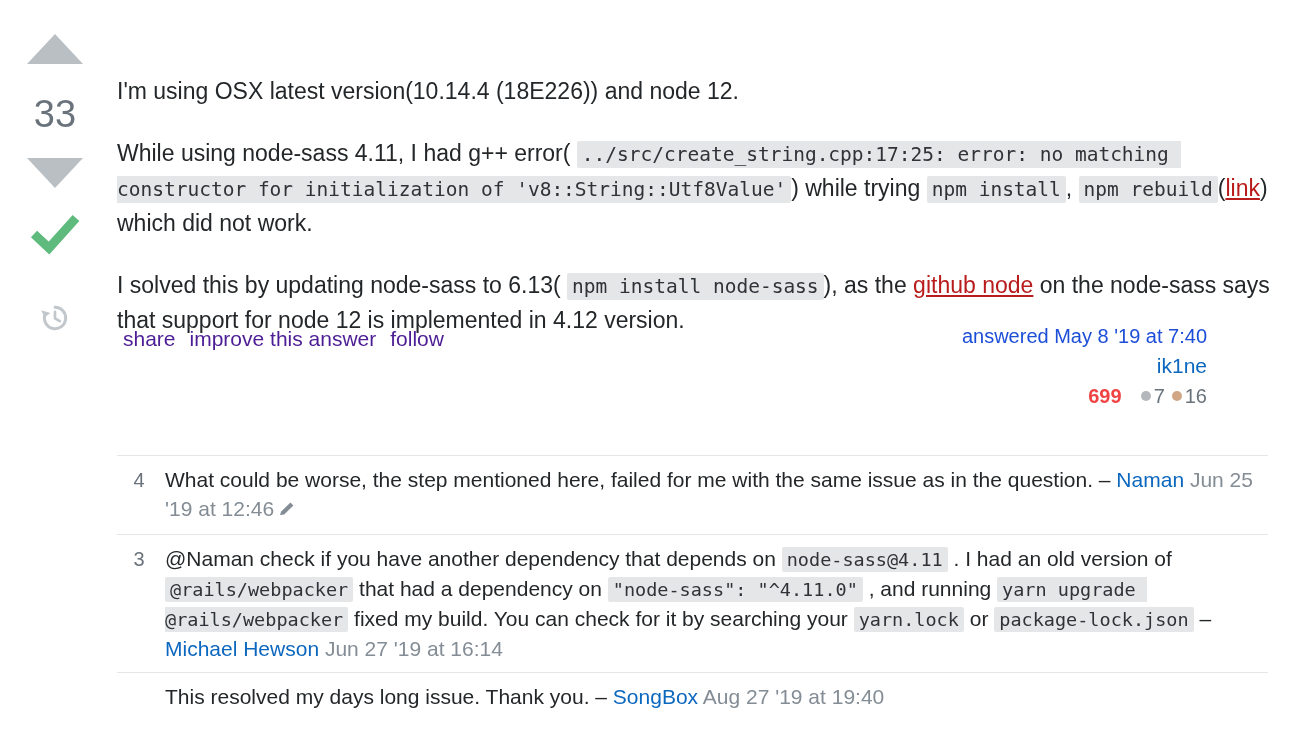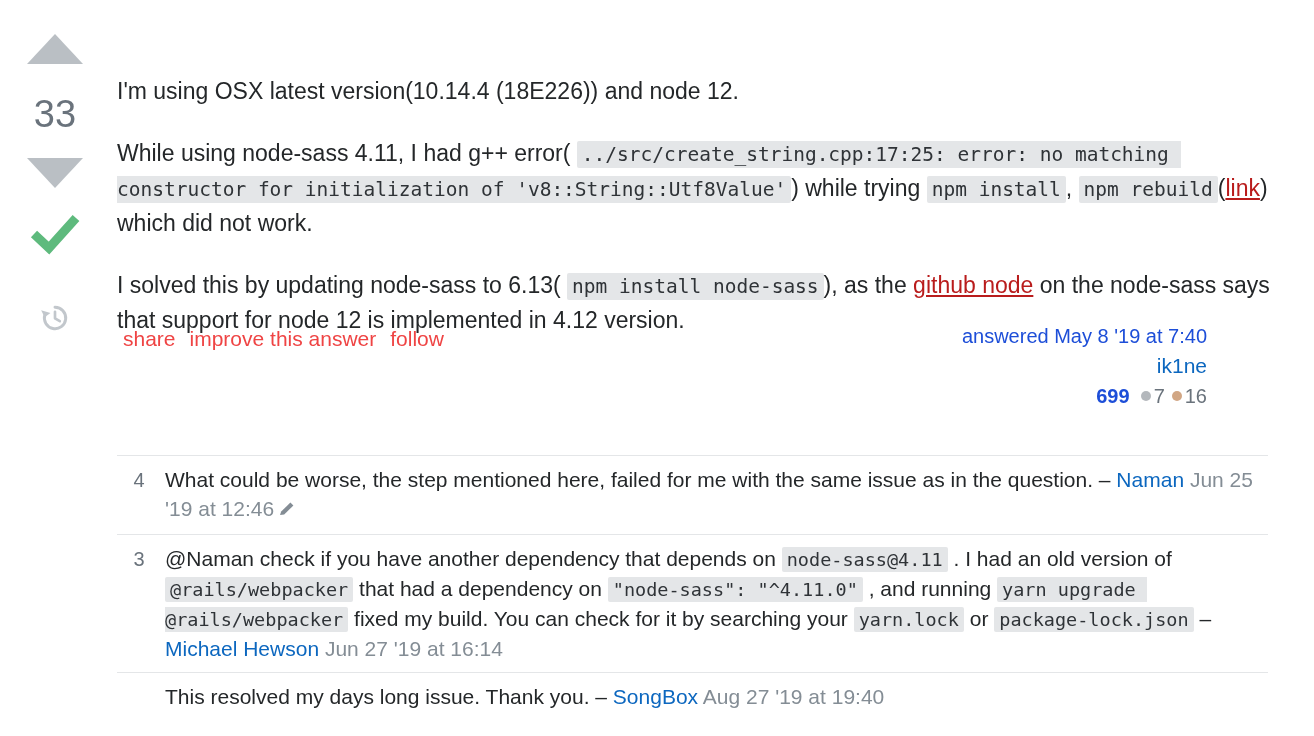--- a/index.html
+++ b/index.html
@@ -109,21 +109,21 @@
   }
   .post-menu {
     position: absolute;
     left: 6px;
     top: 0;
     font-size: 21px;
     line-height: 34px;
     color: #848d95;
   }
   .post-menu a {
-    color: #ef4444;
+    color: #4c1d95;
     text-decoration: none;
     margin-right: 14px;
     margin-top: 6px;
   }
 
   .user-info {
     position: absolute;
     right: 75px;
     top: 0;
     text-align: right;
@@ -142,22 +142,22 @@
     color: #0c67bf;
     text-decoration: none;
   }
   .user-reputation {
     font-size: 20px;
     line-height: 28px;
     color: #6a737c;
   }
   .rep-score {
     font-weight: bold;
-    color: #1d4ed8;
-    margin-right: 4px;
+    color: #ef4444;
+    margin-right: 12px;
   }
   .badge-dot {
     display: inline-block;
     width: 10px;
     height: 10px;
     border-radius: 50%;
     vertical-align: middle;
     margin: 0 3px 3px 7px;
   }
   .badge-silver { background: #b4b8bc; }

